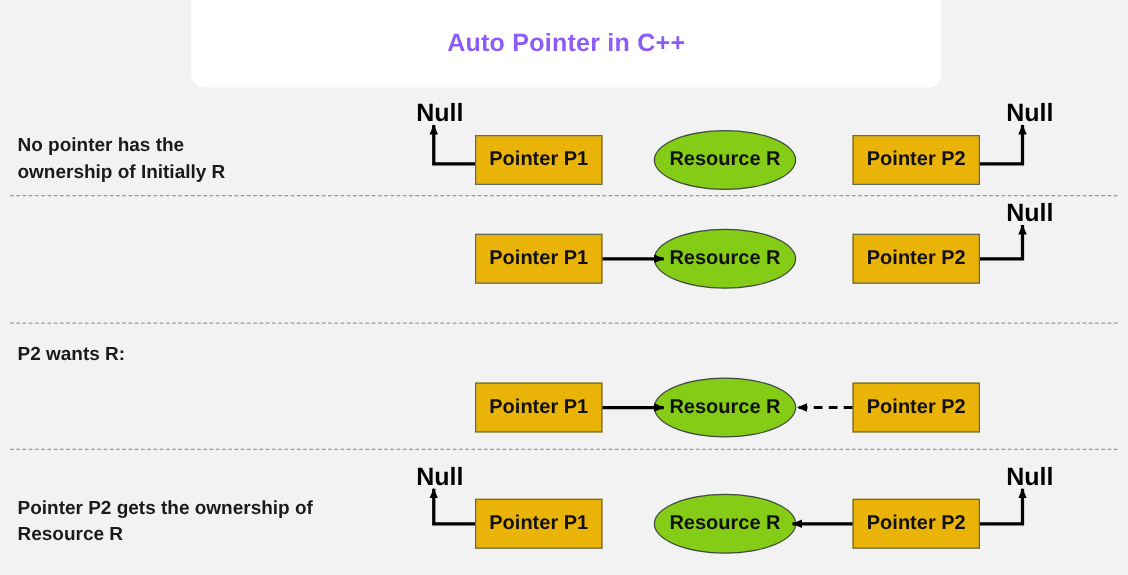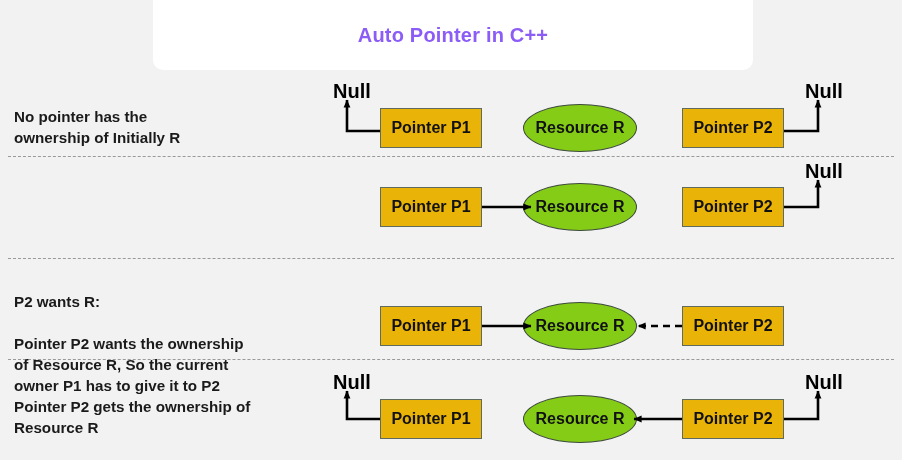--- a/index.html
+++ b/index.html
@@ -146,26 +146,23 @@
   <div class="pbox" style="left:380px;top:108px;">Pointer P1</div>
   <div class="rell" style="left:523px;top:104px;">Resource R</div>
   <div class="pbox" style="left:682px;top:108px;">Pointer P2</div>
   <div class="null-label" style="left:805px;top:80px;">Null</div>
 
   <div class="pbox" style="left:380px;top:187px;">Pointer P1</div>
   <div class="rell" style="left:523px;top:183px;">Resource R</div>
   <div class="pbox" style="left:682px;top:187px;">Pointer P2</div>
   <div class="null-label" style="left:805px;top:160px;">Null</div>
 
-  <div class="row" style="top:270px;height:91px;">
+  <div class="row" style="top:252px;height:91px;">
     <div class="row-text">
       <span class="row-heading">P2 wants R:</span>
-      <span class="row-body">Pointer P2 wants the ownership
-of Resource R, So the current
-owner P1 has to give it to P2</span>
     </div>
   </div>
   <div class="pbox" style="left:380px;top:306px;">Pointer P1</div>
   <div class="rell" style="left:523px;top:302px;">Resource R</div>
   <div class="pbox" style="left:682px;top:306px;">Pointer P2</div>
 
   <div class="row" style="top:375px;height:85px;">
     <div class="row-text">
       <span class="row-body">Pointer P2 gets the ownership of
 Resource R</span>

